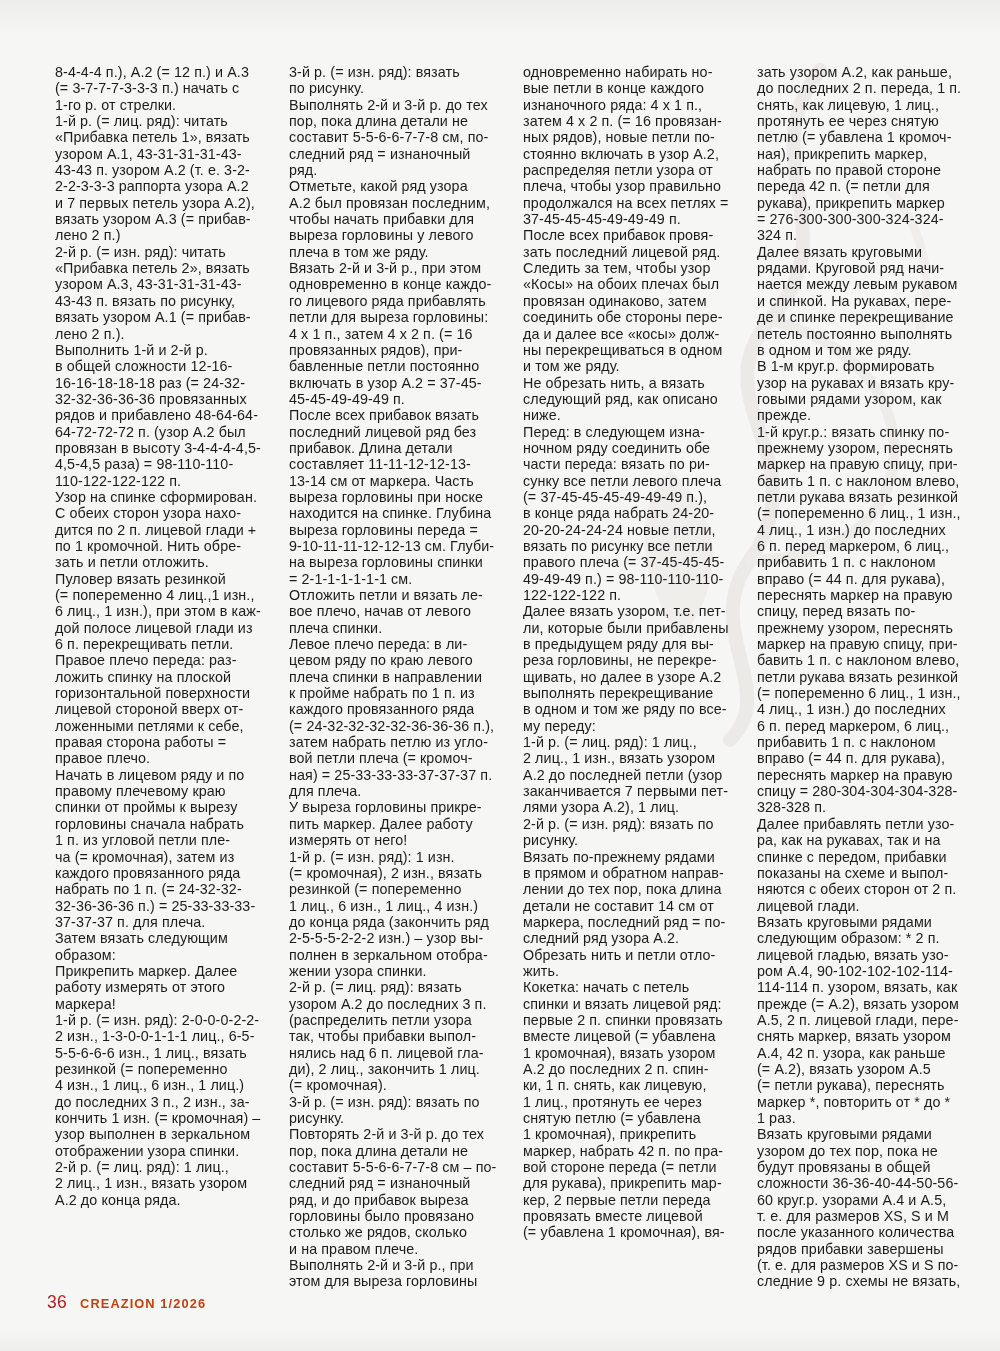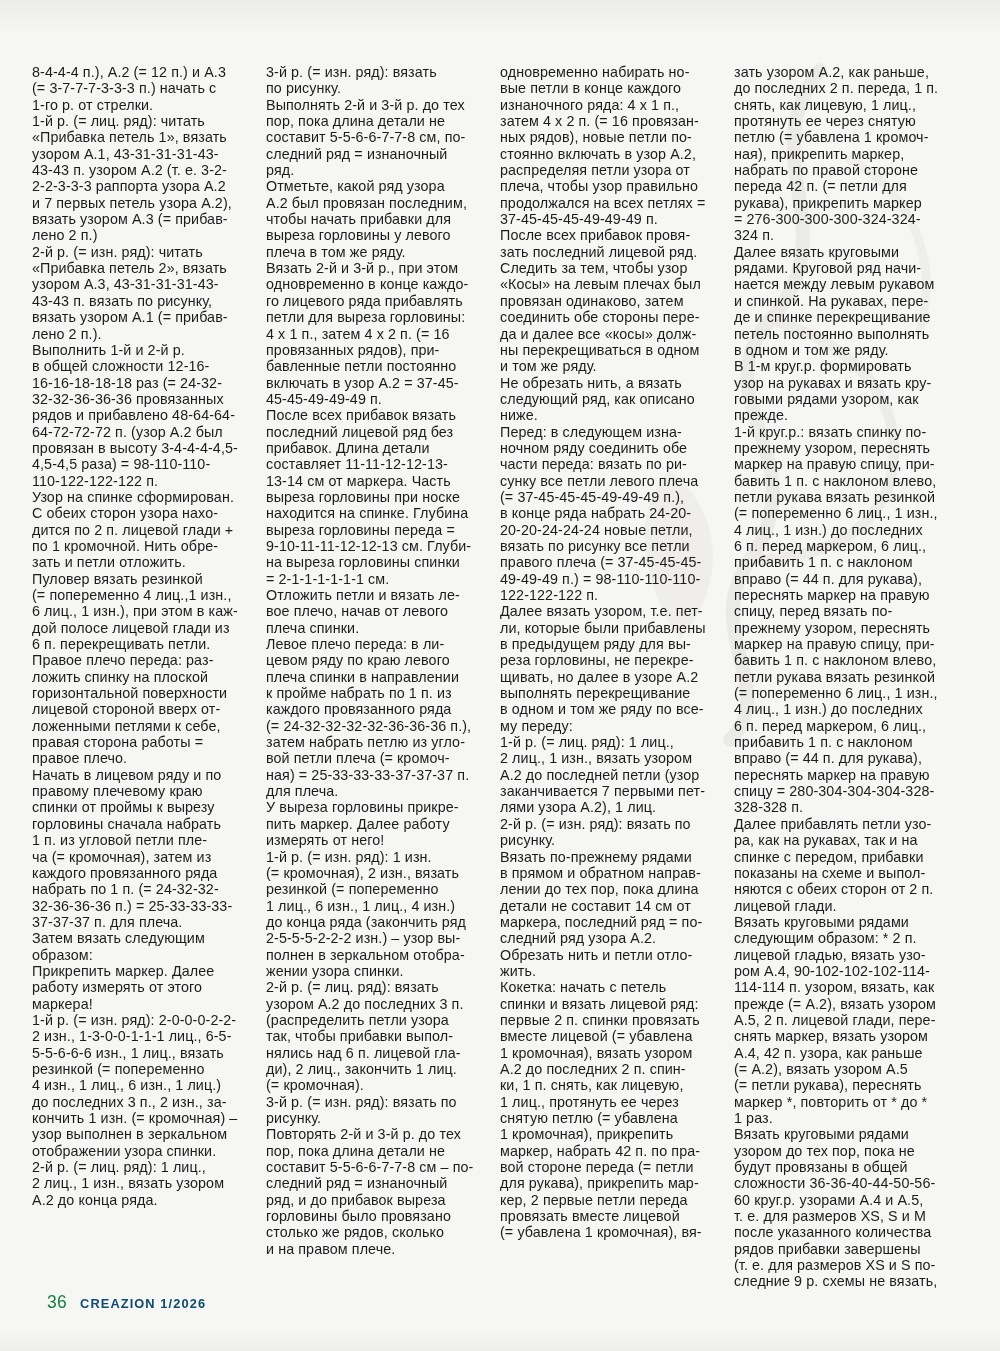--- a/index.html
+++ b/index.html
@@ -18,21 +18,21 @@
   .page-edge-bottom{
     position:absolute;left:0;bottom:0;width:1000px;height:22px;
     background:linear-gradient(#f6f6f5,#eeeeec);
   }
   .watermark{
     position:absolute;left:520px;top:40px;
     pointer-events:none;
     opacity:.65;
   }
   .columns{
-    position:absolute;left:32px;top:64px;
+    position:absolute;left:55px;top:64px;
     display:flex;
     gap:10px;
   }
   .col{
     width:224px;
     font-size:14.3px;
     line-height:16.35px;
     letter-spacing:0.1px;
   }
   .par{
@@ -40,24 +40,24 @@
     white-space:pre-line;
     width:233px;
   }
   .b{font-weight:400;}
   .u{text-underline-offset:2px;}
   .footer{
     position:absolute;left:47px;top:1292px;
     display:flex;align-items:baseline;gap:13px;
   }
   .footer .pageno{
-    font-size:17.5px;color:#15803d;letter-spacing:.3px;
+    font-size:17.5px;color:#b91c1c;letter-spacing:.3px;
   }
   .footer .mag{
-    font-size:12.8px;color:#0c4a6e;letter-spacing:1.1px;font-weight:600;
+    font-size:12.8px;color:#c2410c;letter-spacing:1.1px;font-weight:600;
   }
 </style>
 </head>
 <body>
 
 <div class="page-edge-top"></div>
 <div class="page-edge-bottom"></div>
 
 <svg class="watermark" width="460" height="720" viewBox="0 0 460 720" aria-hidden="true">
   <path d="M300 30 C 230 120, 330 190, 250 280 C 180 360, 300 420, 230 520 C 180 590, 260 650, 210 700" fill="none" stroke="#e7e5e1" stroke-width="14" stroke-linecap="round"></path>
@@ -206,36 +206,38 @@
       <p class="par"><span class="b">3-й р. </span><span class="u">(= изн. ряд):</span><span> вязать по
 рисунку.</span></p>
       <p class="par"><span>Повторять 2-й и 3-й р. до тех
 пор, пока длина детали не
 составит 5-5-6-6-7-7-8 см – по-
 следний ряд = изнаночный
 ряд, и до прибавок выреза
 горловины было провязано
 столько же рядов, сколько
 и на правом плече.</span></p>
+      <p class="par"><span>Выполнять 2-й и 3-й р., при
+этом для выреза горловины</span></p>
     </div>
   <div class="col">
       <p class="par"><span>одновременно набирать но-
 вые петли в конце каждого
 изнаночного ряда: 4 х 1 п.,
 затем 4 х 2 п. (= 16 провязан-
 ных рядов), новые петли по-
 стоянно включать в узор А.2,
 распределяя петли узора от
 плеча, чтобы узор правильно
 продолжался на всех петлях =
 37-45-45-45-49-49-49 п.</span></p>
       <p class="par"><span>После всех прибавок провя-
 зать последний лицевой ряд.
 Следить за тем, чтобы узор
-«Косы» на левым плечах был
+«Косы» на обоих плечах был
 провязан одинаково, затем
 соединить обе стороны пере-
 да и далее все «косы» долж-
 ны перекрещиваться в одном
 и том же ряду.</span></p>
       <p class="par"><span>Не обрезать нить, а вязать
 следующий ряд, как описано
 ниже.</span></p>
       <p class="par"><span class="b">Перед: </span><span>в следующем изна-
 ночном ряду соединить обе

